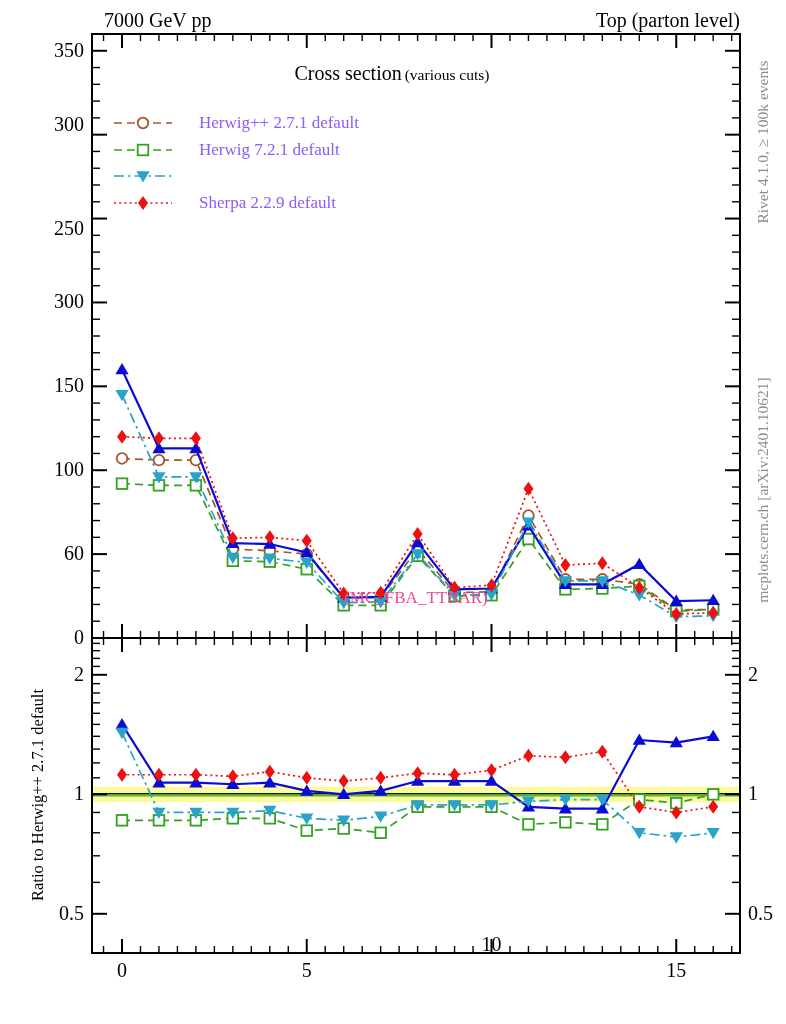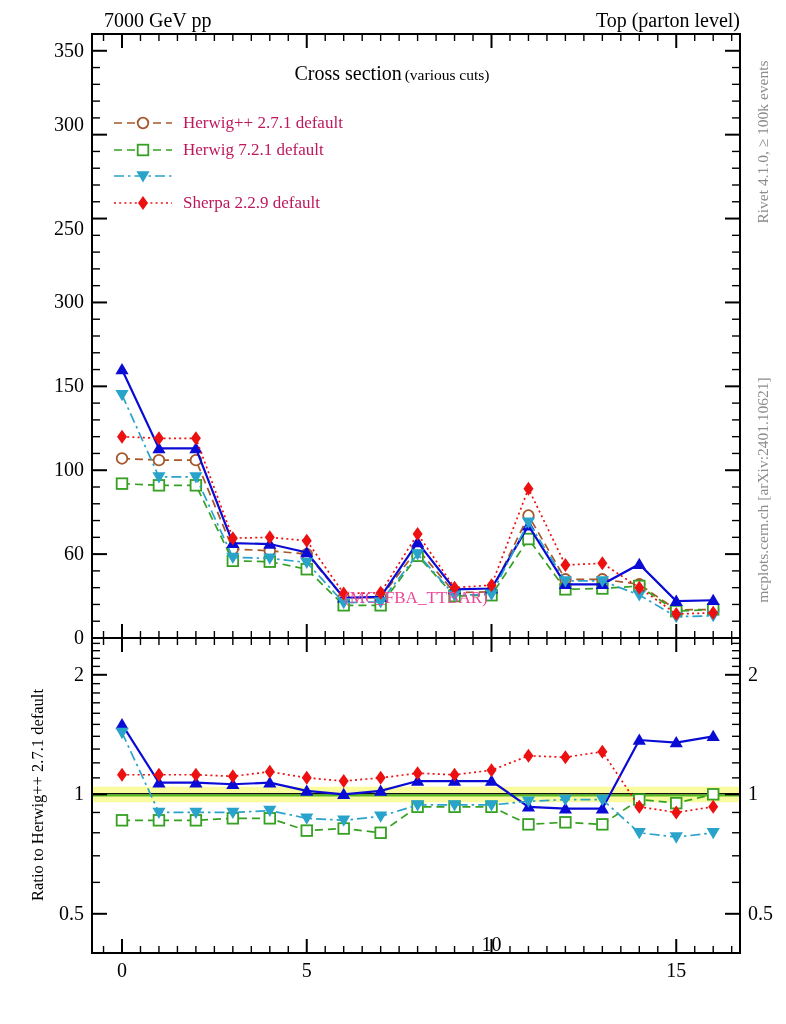--- a/index.html
+++ b/index.html
@@ -20,21 +20,21 @@
   .mcplots-note{width:300px;height:20px;left:614px;top:480px;font-size:15.5px;
               transform:rotate(-90deg);}
   .ratio-ylabel{width:280px;height:20px;left:-102px;top:785px;font-size:16.5px;
               text-align:center;transform:rotate(-90deg);white-space:nowrap;}
   .ylab{width:62px;text-align:right;font-size:20px;}
   .ylab-r{width:62px;text-align:left;font-size:20px;}
   .xlab{width:60px;text-align:center;font-size:20px;}
   .legend{left:112px;top:110px;}
   .lrow{display:flex;align-items:center;height:26.5px;}
   .lrow svg{display:block;}
-  .llabel{font-size:17px;margin-left:9px;white-space:nowrap;color:#be185d;}
+  .llabel{font-size:17px;margin-left:25px;white-space:nowrap;color:#8b5cf6;}
   svg.chart{left:0;top:0;}
 </style>
 </head>
 <body>
 
 <div class="page">
 
   <div class="abs hdr hdr-left">7000 GeV pp</div>
   <div class="abs hdr hdr-right">Top (parton level)</div>
 

